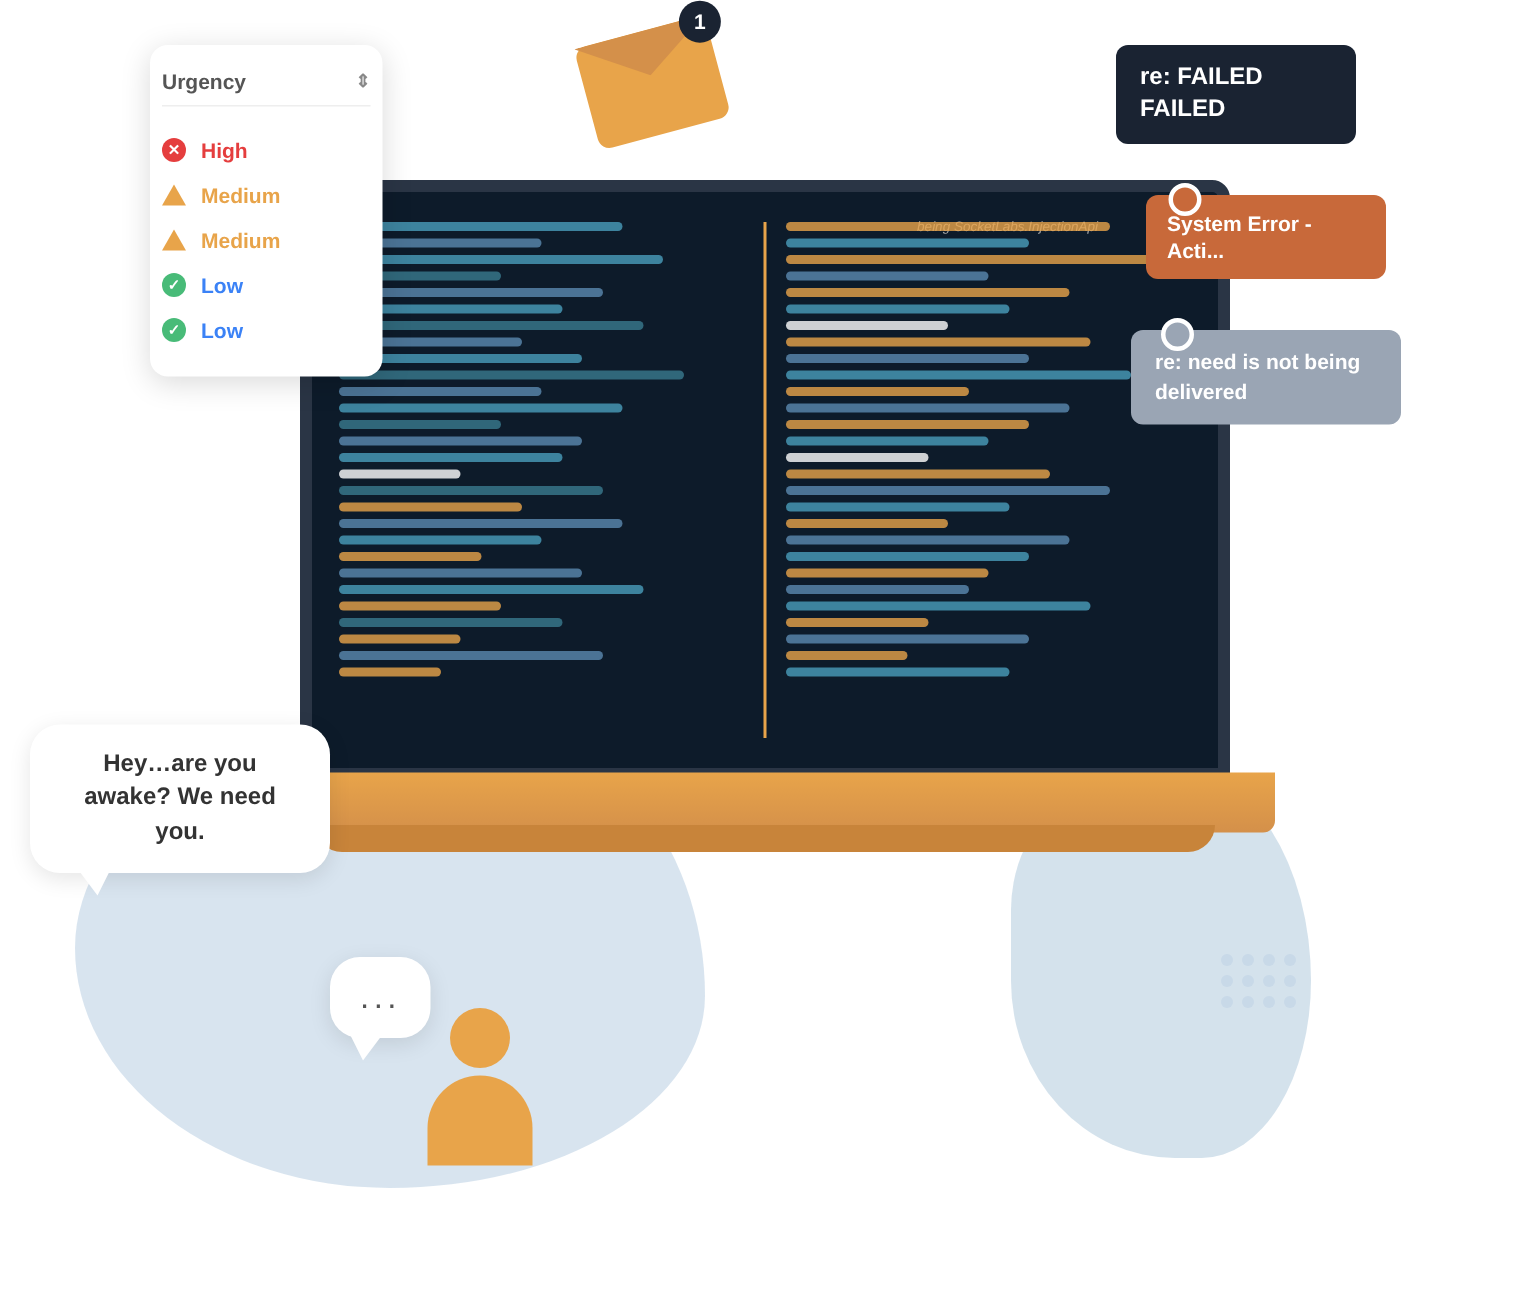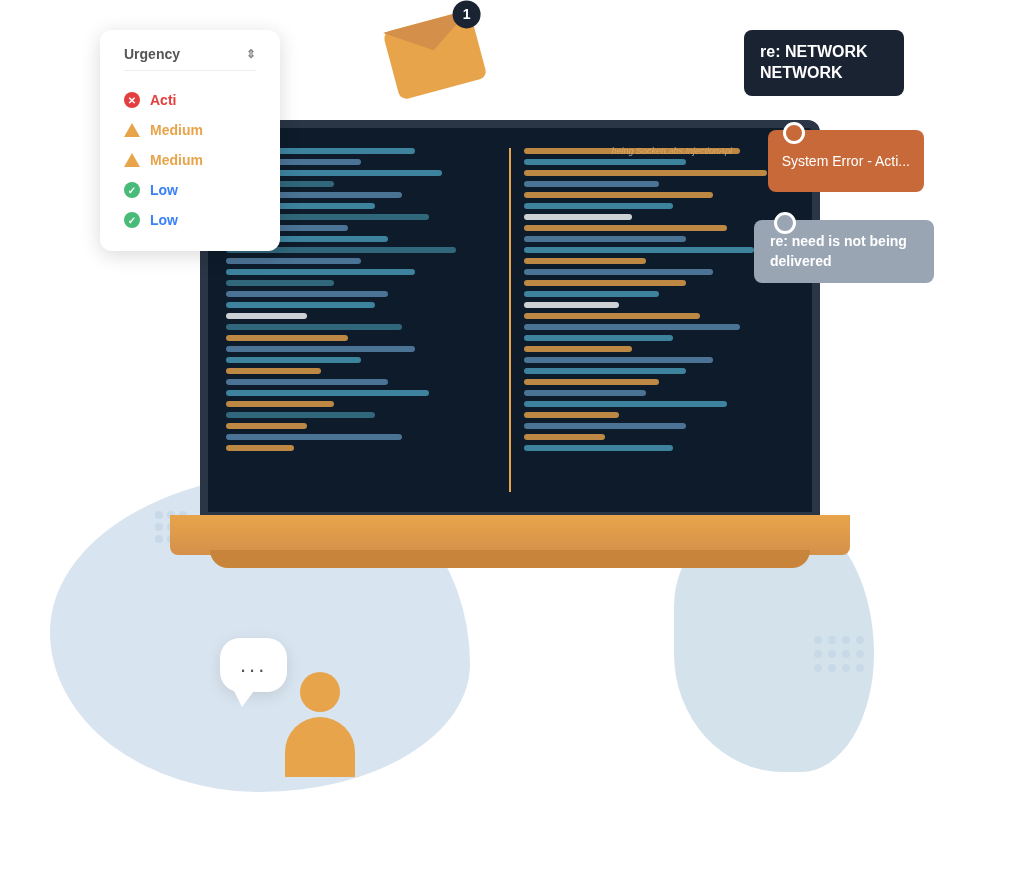--- a/index.html
+++ b/index.html
@@ -132,22 +132,22 @@
     }
 
     
     .urgency-widget {
       position: absolute;
       top: 30px;
       left: 100px;
       background: white;
       border-radius: 12px;
       box-shadow: 0 4px 20px rgba(0,0,0,0.15);
-      padding: 16px 24px;
-      width: 180px;
+      padding: 16px 8px;
+      width: 155px;
       z-index: 10;
     }
 
     .urgency-header {
       display: flex;
       align-items: center;
       justify-content: space-between;
       margin-bottom: 14px;
       color: #555;
       font-size: 14px;
@@ -252,24 +252,24 @@
       max-width: 160px;
       line-height: 1.3;
     }
 
     .tag-system-error {
       position: absolute;
       top: 130px;
       right: 100px;
       background: #c8693a;
       color: white;
-      padding: 22px 14px;
+      padding: 10px 14px;
       border-radius: 8px;
       font-size: 14px;
-      font-weight: normal;
+      font-weight: bold;
       z-index: 10;
       max-width: 160px;
       line-height: 1.3;
     }
 
     .tag-system-error::before {
       content: '';
       position: absolute;
       top: -8px;
       left: 15px;
@@ -455,21 +455,21 @@
   </div>
 
   <div class="urgency-widget">
     <div class="urgency-header">
       <span>Urgency</span>
       <span class="urgency-sort">⇕</span>
     </div>
 
     <div class="urgency-item">
       <div class="icon-circle icon-red">✕</div>
-      <span class="urgency-high">Acti</span>
+      <span class="urgency-high">High</span>
     </div>
 
     <div class="urgency-item">
       <div style="width:0;height:0;border-left:8px solid transparent;border-right:8px solid transparent;border-bottom:14px solid #e8a44a;flex-shrink:0;"></div>
       <span class="urgency-medium">Medium</span>
     </div>
 
     <div class="urgency-item">
       <div style="width:0;height:0;border-left:8px solid transparent;border-right:8px solid transparent;border-bottom:14px solid #e8a44a;flex-shrink:0;"></div>
       <span class="urgency-medium">Medium</span>
@@ -565,26 +565,27 @@
     <div class="laptop-base-bottom"></div>
   </div>
 
   <div class="envelope">
     <div class="envelope-body">
       <div class="envelope-flap"></div>
       <div class="notification-badge">1</div>
     </div>
   </div>
 
-  <div class="tag-network-failed">re: NETWORK NETWORK</div>
+  <div class="tag-network-failed">re: FAILED FAILED</div>
 
   <div class="tag-system-error">System Error - Acti...</div>
 
   <div class="tag-mail-not-delivered">re: need is not being delivered</div>
 
+  <div class="speech-bubble-main">Hey…are you awake? We need you.</div>
 
   <div class="speech-bubble-dots">
     <span>...</span>
   </div>
 
   <div class="chat-person-orange">
     <div class="person-head"></div>
     <div class="person-body"></div>
   </div>
 

